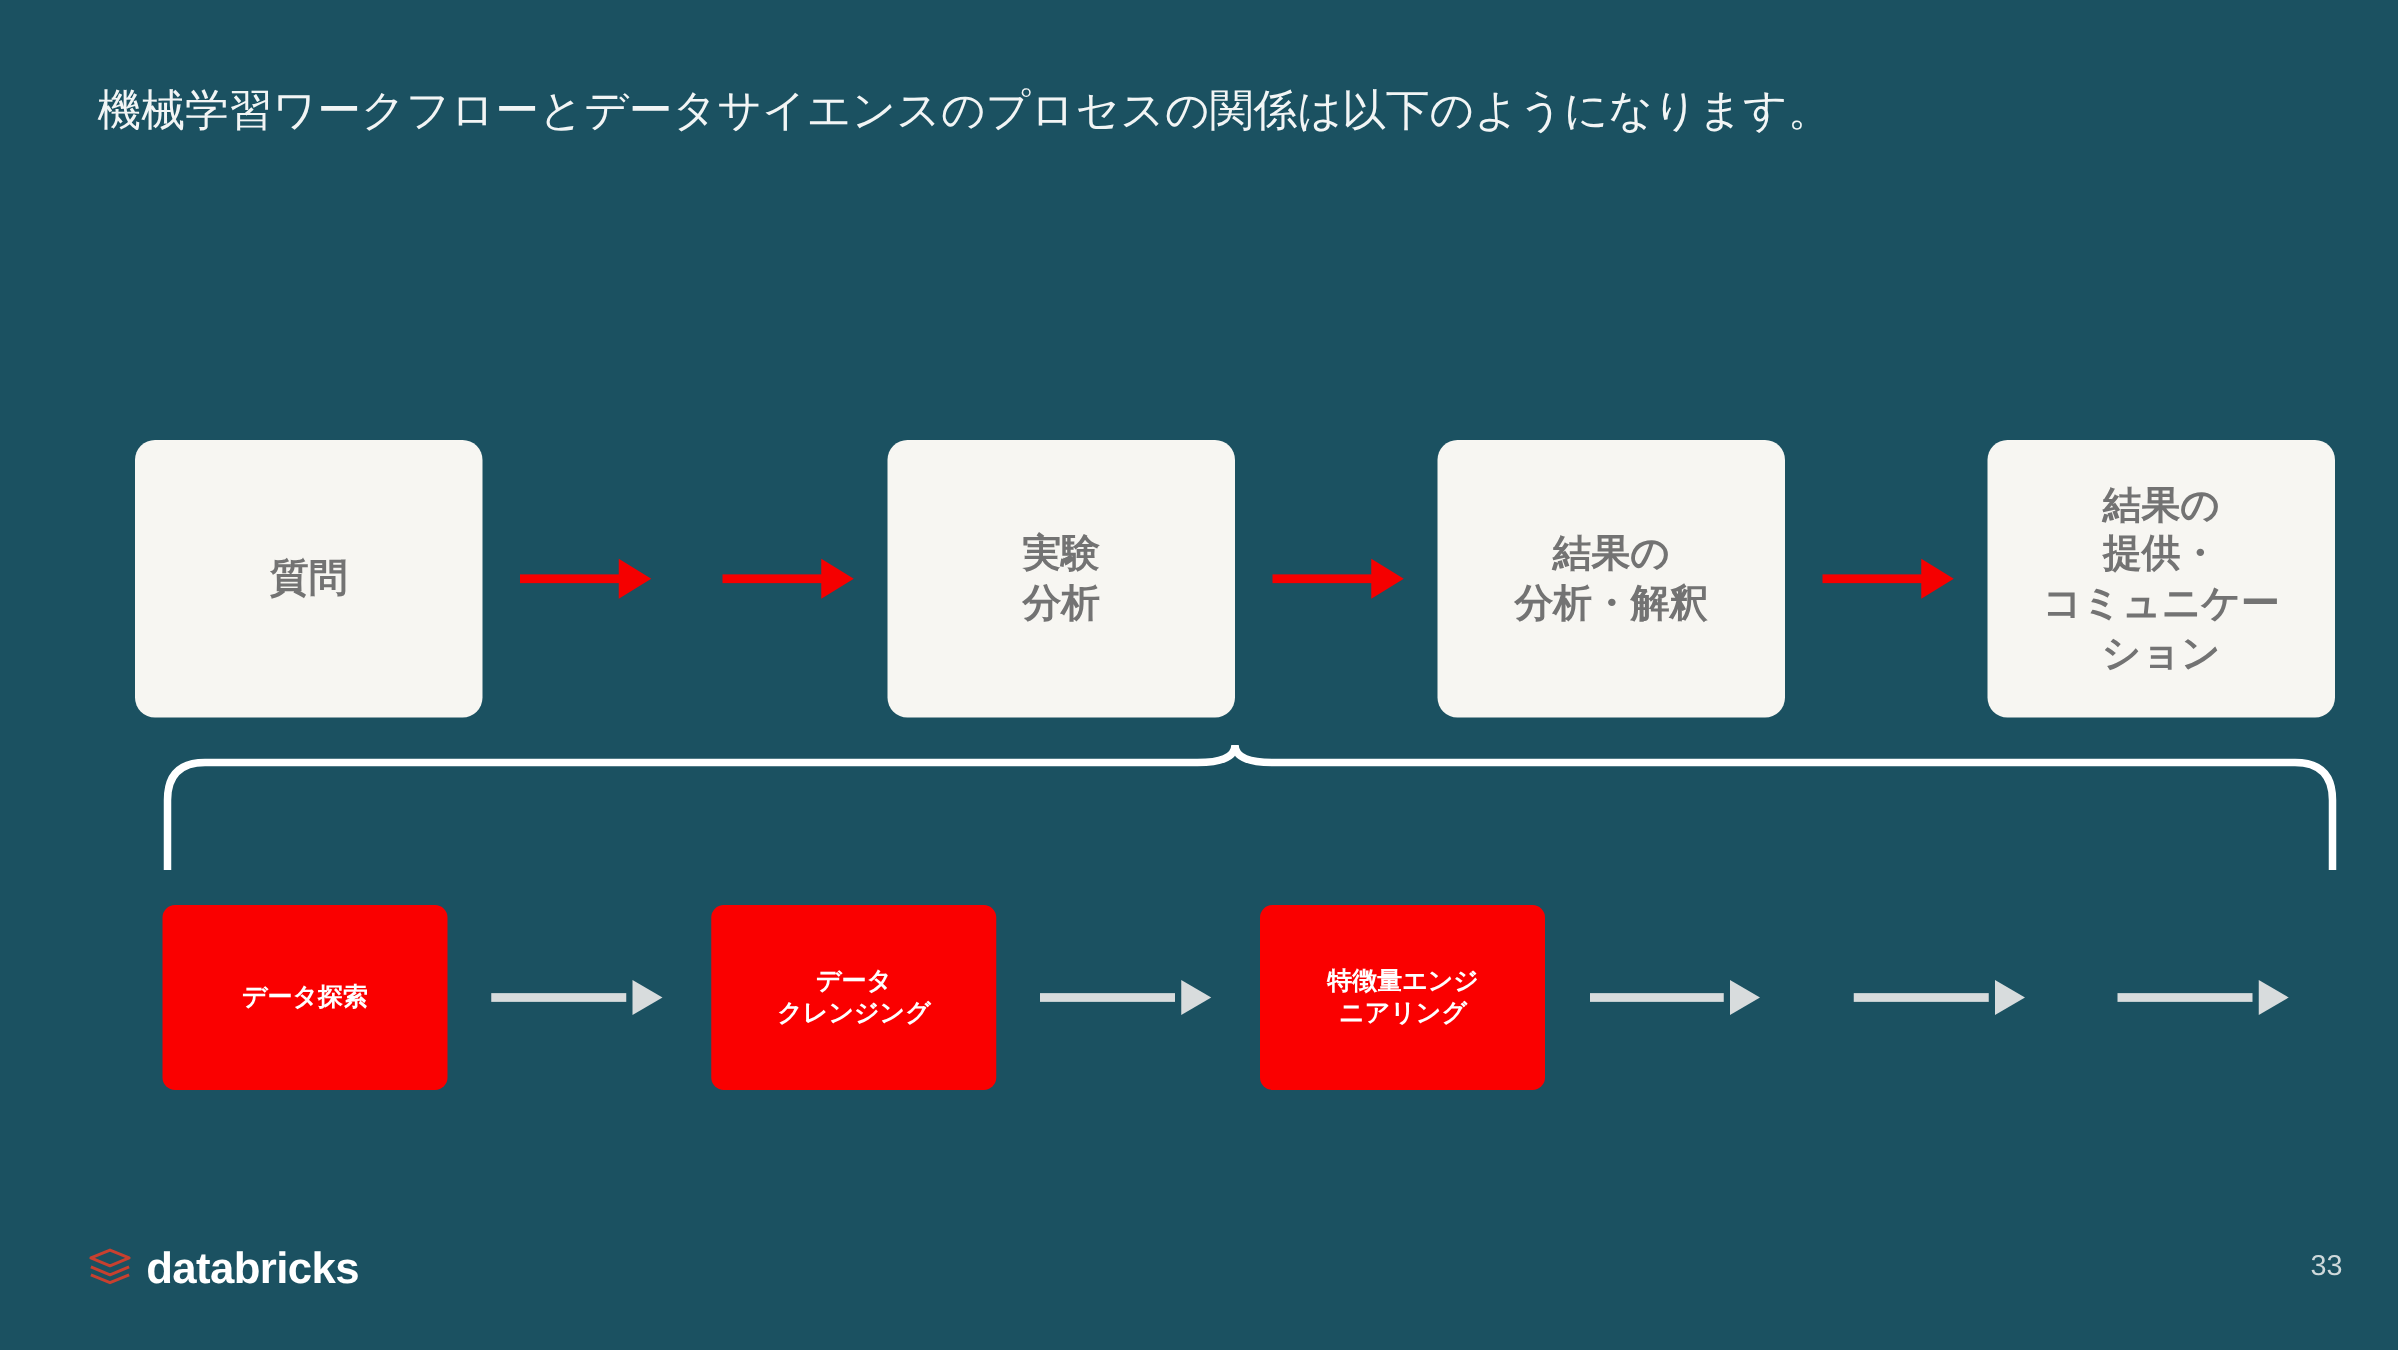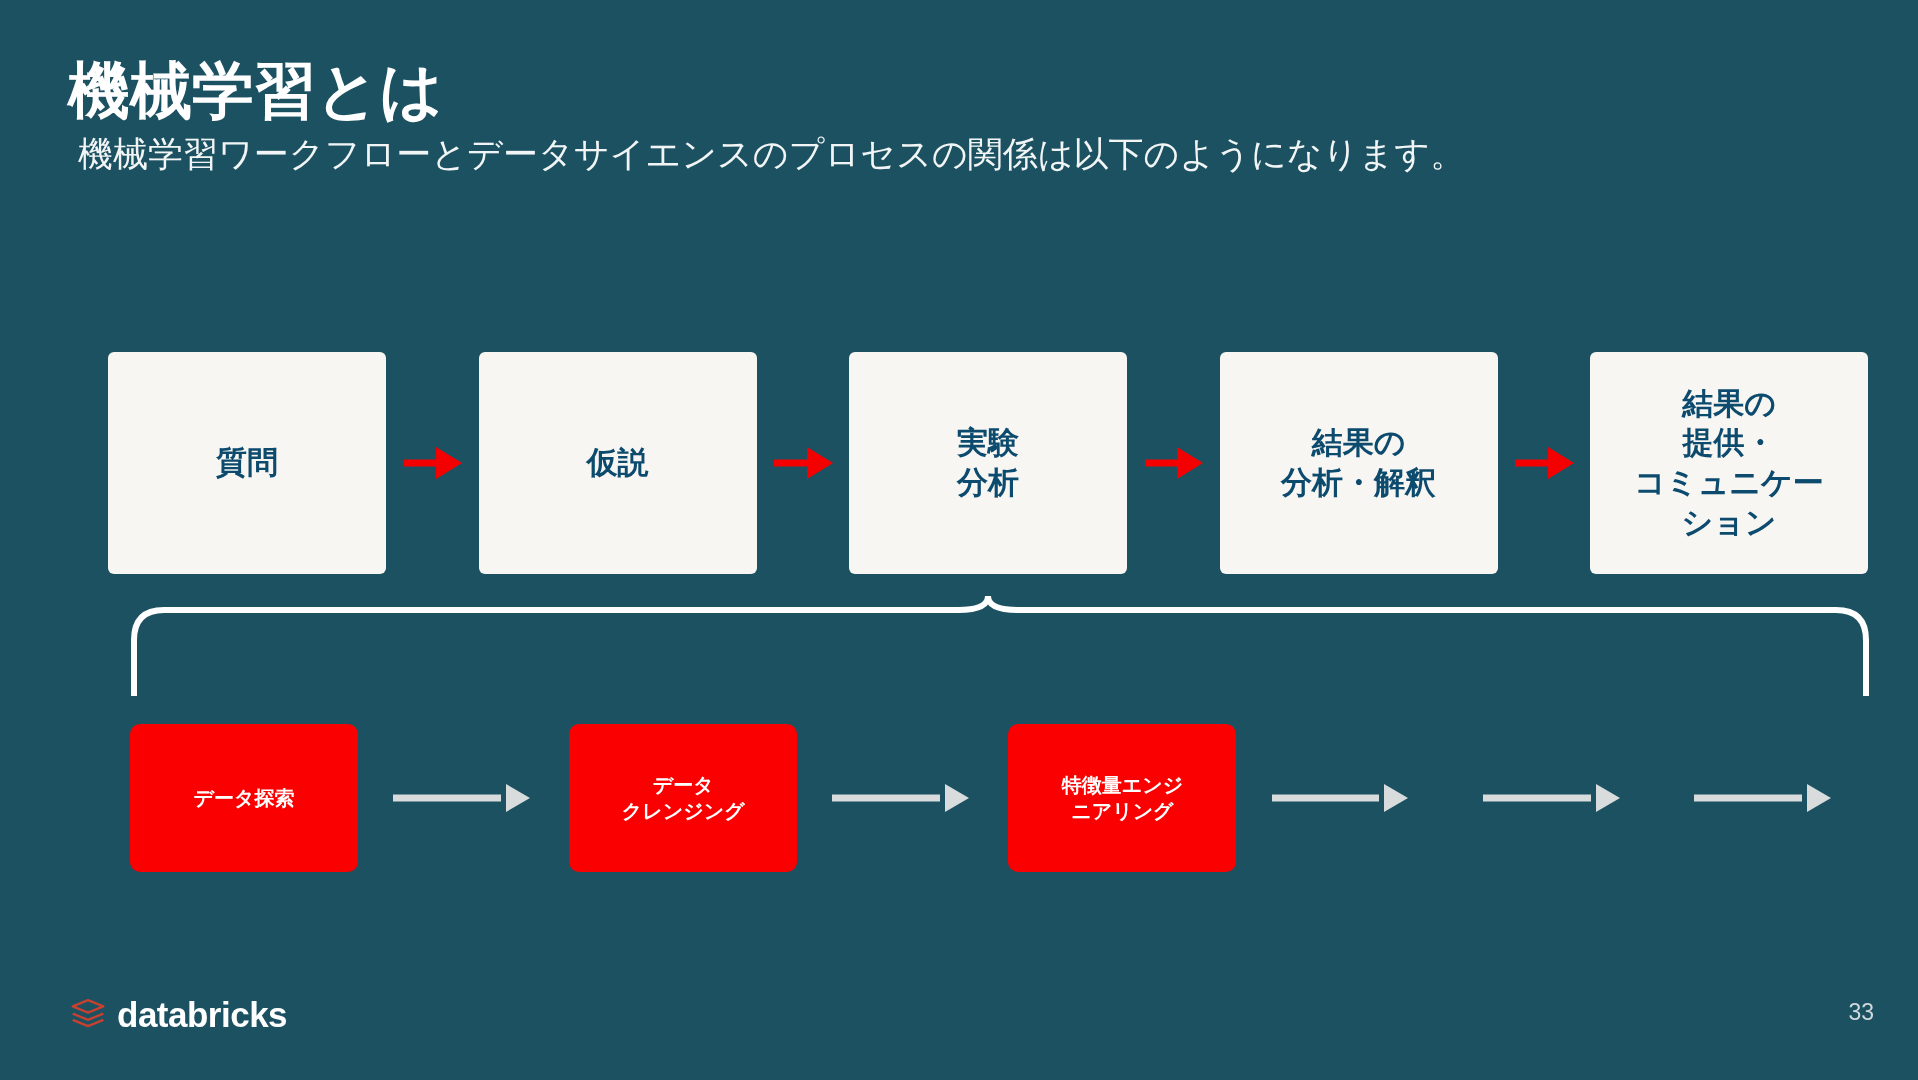--- a/index.html
+++ b/index.html
@@ -45,22 +45,22 @@
     position: absolute;
     left: 108px;
     top: 348px;
     width: 1760px;
     height: 230px;
     display: flex;
     align-items: center;
   }
   .top-node {
     background: #f7f6f2;
-    border-radius: 6px;
-    color: #0c4a6e;
+    border-radius: 16px;
+    color: #737373;
     font-size: 31px;
     font-weight: bold;
     line-height: 1.28;
     text-align: center;
     display: flex;
     align-items: center;
     justify-content: center;
     box-sizing: border-box;
     padding: 8px 6px;
     flex: 0 0 auto;
@@ -190,38 +190,34 @@
     color: #cfd9db;
     font-size: 23px;
     line-height: 1;
     margin-top: 20px;
   }
 </style>
 </head>
 <body>
 
 <div class="slide-header">
-  <h1 class="slide-title">機械学習とは</h1>
   <p class="slide-subtitle">機械学習ワークフローとデータサイエンスのプロセスの関係は以下のようになります。</p>
 </div>
 
 <div class="top-row">
 
   <div class="top-node node-w1">
     <span class="node-lines">質問</span>
   </div>
 
   <div class="red-arrow">
     <span class="shaft"></span>
     <span class="head"></span>
   </div>
 
-  <div class="top-node node-w2">
-    <span class="node-lines">仮説</span>
-  </div>
 
   <div class="red-arrow">
     <span class="shaft"></span>
     <span class="head"></span>
   </div>
 
   <div class="top-node node-w3">
     <span class="node-lines">実験
 分析</span>
   </div>

